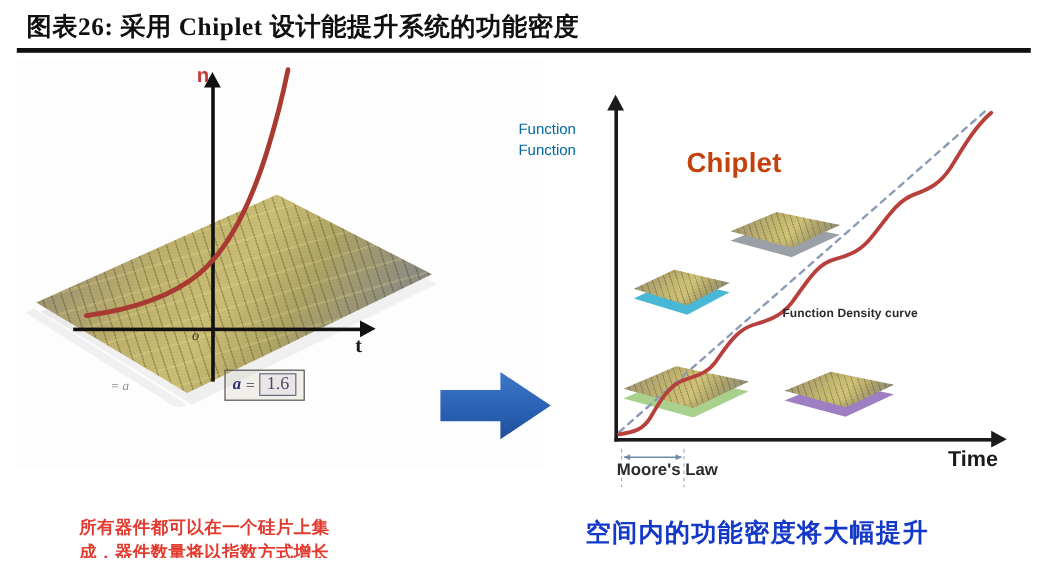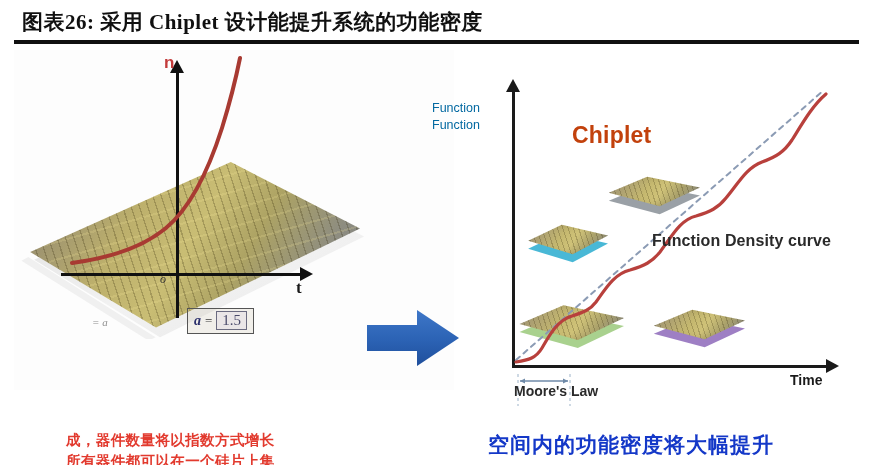--- a/index.html
+++ b/index.html
@@ -97,25 +97,25 @@
       border-bottom:13px solid #1a1a1a;}
   .r-axis-h{position:absolute;left:28px;top:305px;width:318px;height:3px;
       background:#1a1a1a;}
   .r-axis-h-head{position:absolute;left:342px;top:299px;width:0;height:0;
       border-top:7px solid transparent;border-bottom:7px solid transparent;
       border-left:13px solid #1a1a1a;}
 
   .r-lbl-fd{position:absolute;left:-52px;top:40px;width:80px;
       font-size:12.5px;font-weight:400;color:#0369a1;line-height:1.35;}
   .r-lbl-time{position:absolute;left:306px;top:312px;
-      font-size:14px;font-weight:700;color:#1a1a1a;}
+      font-size:18px;font-weight:700;color:#1a1a1a;}
   .r-title{position:absolute;left:88px;top:62px;
       font-size:23px;font-weight:700;color:#c2410c;letter-spacing:.2px;}
-  .r-fdc{position:absolute;left:168px;top:172px;
-      font-size:16px;font-weight:700;color:#2a2a2a;letter-spacing:.1px;}
+  .r-fdc{position:absolute;left:168px;top:196px;
+      font-size:10px;font-weight:700;color:#2a2a2a;letter-spacing:.1px;}
   .r-moore{position:absolute;left:30px;top:323px;
       font-size:14px;color:#2b2b2b;font-weight:bold;}
 
   
   .die{position:absolute;width:84px;height:46px;}
   .die .base{position:absolute;left:0;top:10px;width:84px;height:34px;
       clip-path:polygon(5% 55%, 45% 8%, 100% 40%, 58% 95%);}
   .die .top{position:absolute;left:0;top:2px;width:84px;height:34px;
       clip-path:polygon(5% 55%, 45% 8%, 100% 40%, 58% 95%);
       background:
@@ -161,26 +161,26 @@
 
       <svg class="curve-left" width="440" height="340">
         <path d="M 58 213 C 95 208, 128 198, 152 178 C 176 158, 194 122, 208 78 C 216 52, 222 28, 226 8" fill="none" stroke="#a83a32" stroke-width="4" stroke-linecap="round"></path>
       </svg>
 
       <div class="eq-small">= a</div>
 
       <div class="eq-box">
         <span class="eq-a">a</span>
         <span class="eq-eq">=</span>
-        <span class="eq-val">1.5</span>
+        <span class="eq-val">1.6</span>
       </div>
 
       <div class="cn-red">
+        <div>所有器件都可以在一个硅片上集</div>
         <div>成，器件数量将以指数方式增长</div>
-        <div>所有器件都可以在一个硅片上集</div>
       </div>
     </div>
 
     <div class="arrow-wrap">
       <svg width="110" height="80" viewBox="0 0 110 80">
         <defs>
           <linearGradient id="ag" x1="0" y1="0" x2="0" y2="1">
             <stop offset="0%" stop-color="#3e77c8"></stop>
             <stop offset="55%" stop-color="#2b62b4"></stop>
             <stop offset="100%" stop-color="#1f4f9c"></stop>

